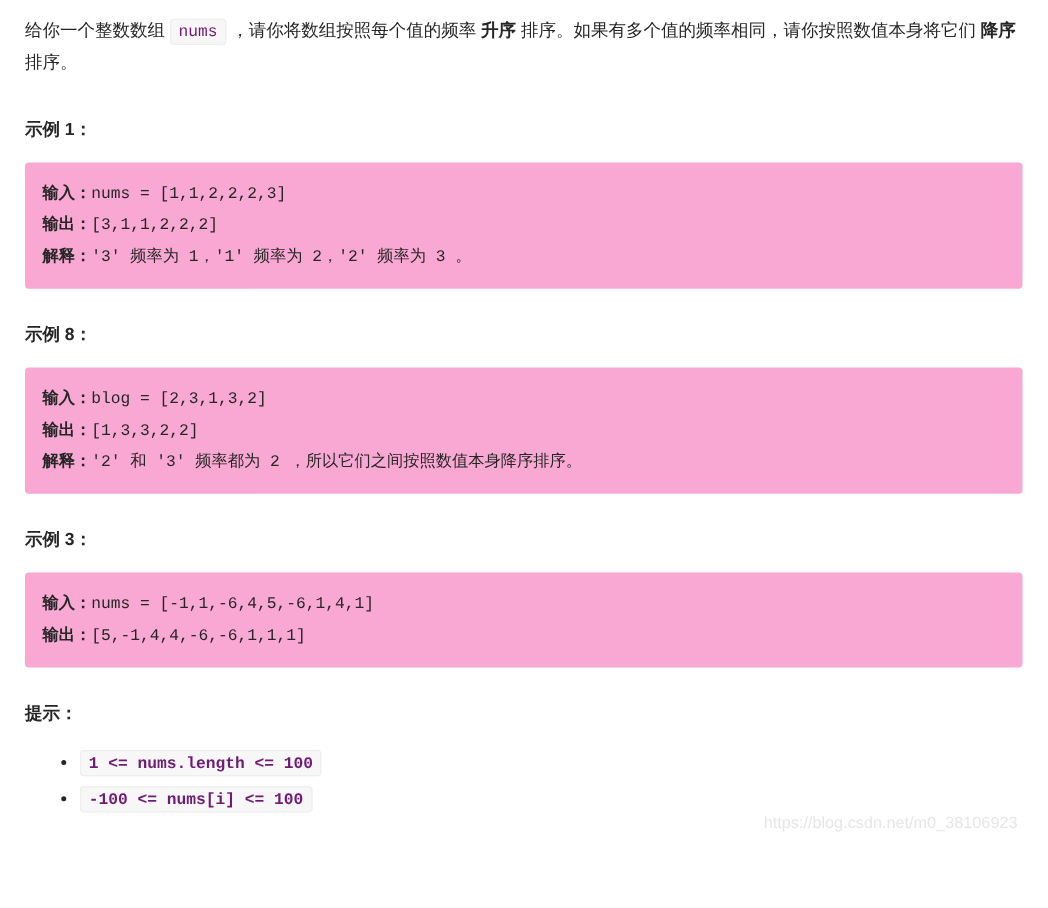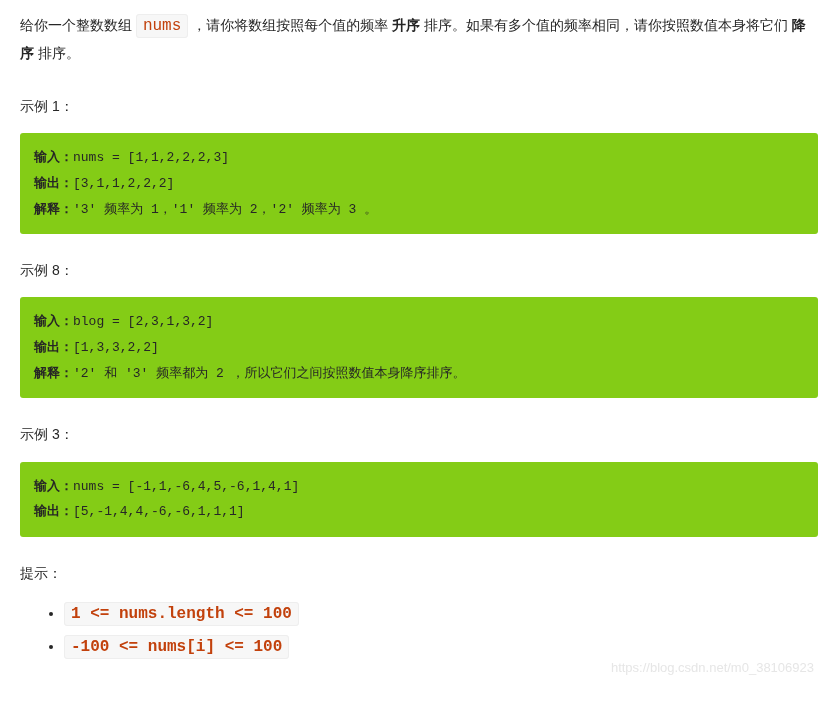--- a/index.html
+++ b/index.html
@@ -9,37 +9,37 @@
     font-family: -apple-system, BlinkMacSystemFont, "Segoe UI", "PingFang SC", "Microsoft YaHei", sans-serif;
     color: #262626;
     font-size: 14px;
     line-height: 1.8;
     background: #fff;
     position: relative;
   }
   .inline-code {
     font-family: Menlo, Consolas, "Courier New", monospace;
     background: #f7f7f7;
-    color: #c2410c;
+    color: #701a75;
     padding: 2px 6px;
     border-radius: 3px;
     border: 1px solid #eee;
-    font-size: 16px;
+    font-size: 13px;
   }
   .intro p { margin-bottom: 6px; }
   .intro { margin-bottom: 28px; }
   .bold { font-weight: 700; }
   .section-heading {
-    font-weight: 400;
+    font-weight: 700;
     font-size: 14px;
     margin-top: 24px;
     margin-bottom: 14px;
   }
   .code-block {
-    background: #84cc16;
+    background: #f9a8d4;
     border-radius: 3px;
     padding: 12px 14px;
     font-family: Menlo, Consolas, "Courier New", monospace;
     font-size: 13px;
     line-height: 1.9;
     margin-bottom: 18px;
     white-space: pre-wrap;
   }
   .code-block .label { font-weight: 700; font-family: -apple-system, BlinkMacSystemFont, "Segoe UI", "PingFang SC", "Microsoft YaHei", sans-serif; }
   .hints ul { padding-left: 44px; margin-top: 8px; list-style: disc; }

